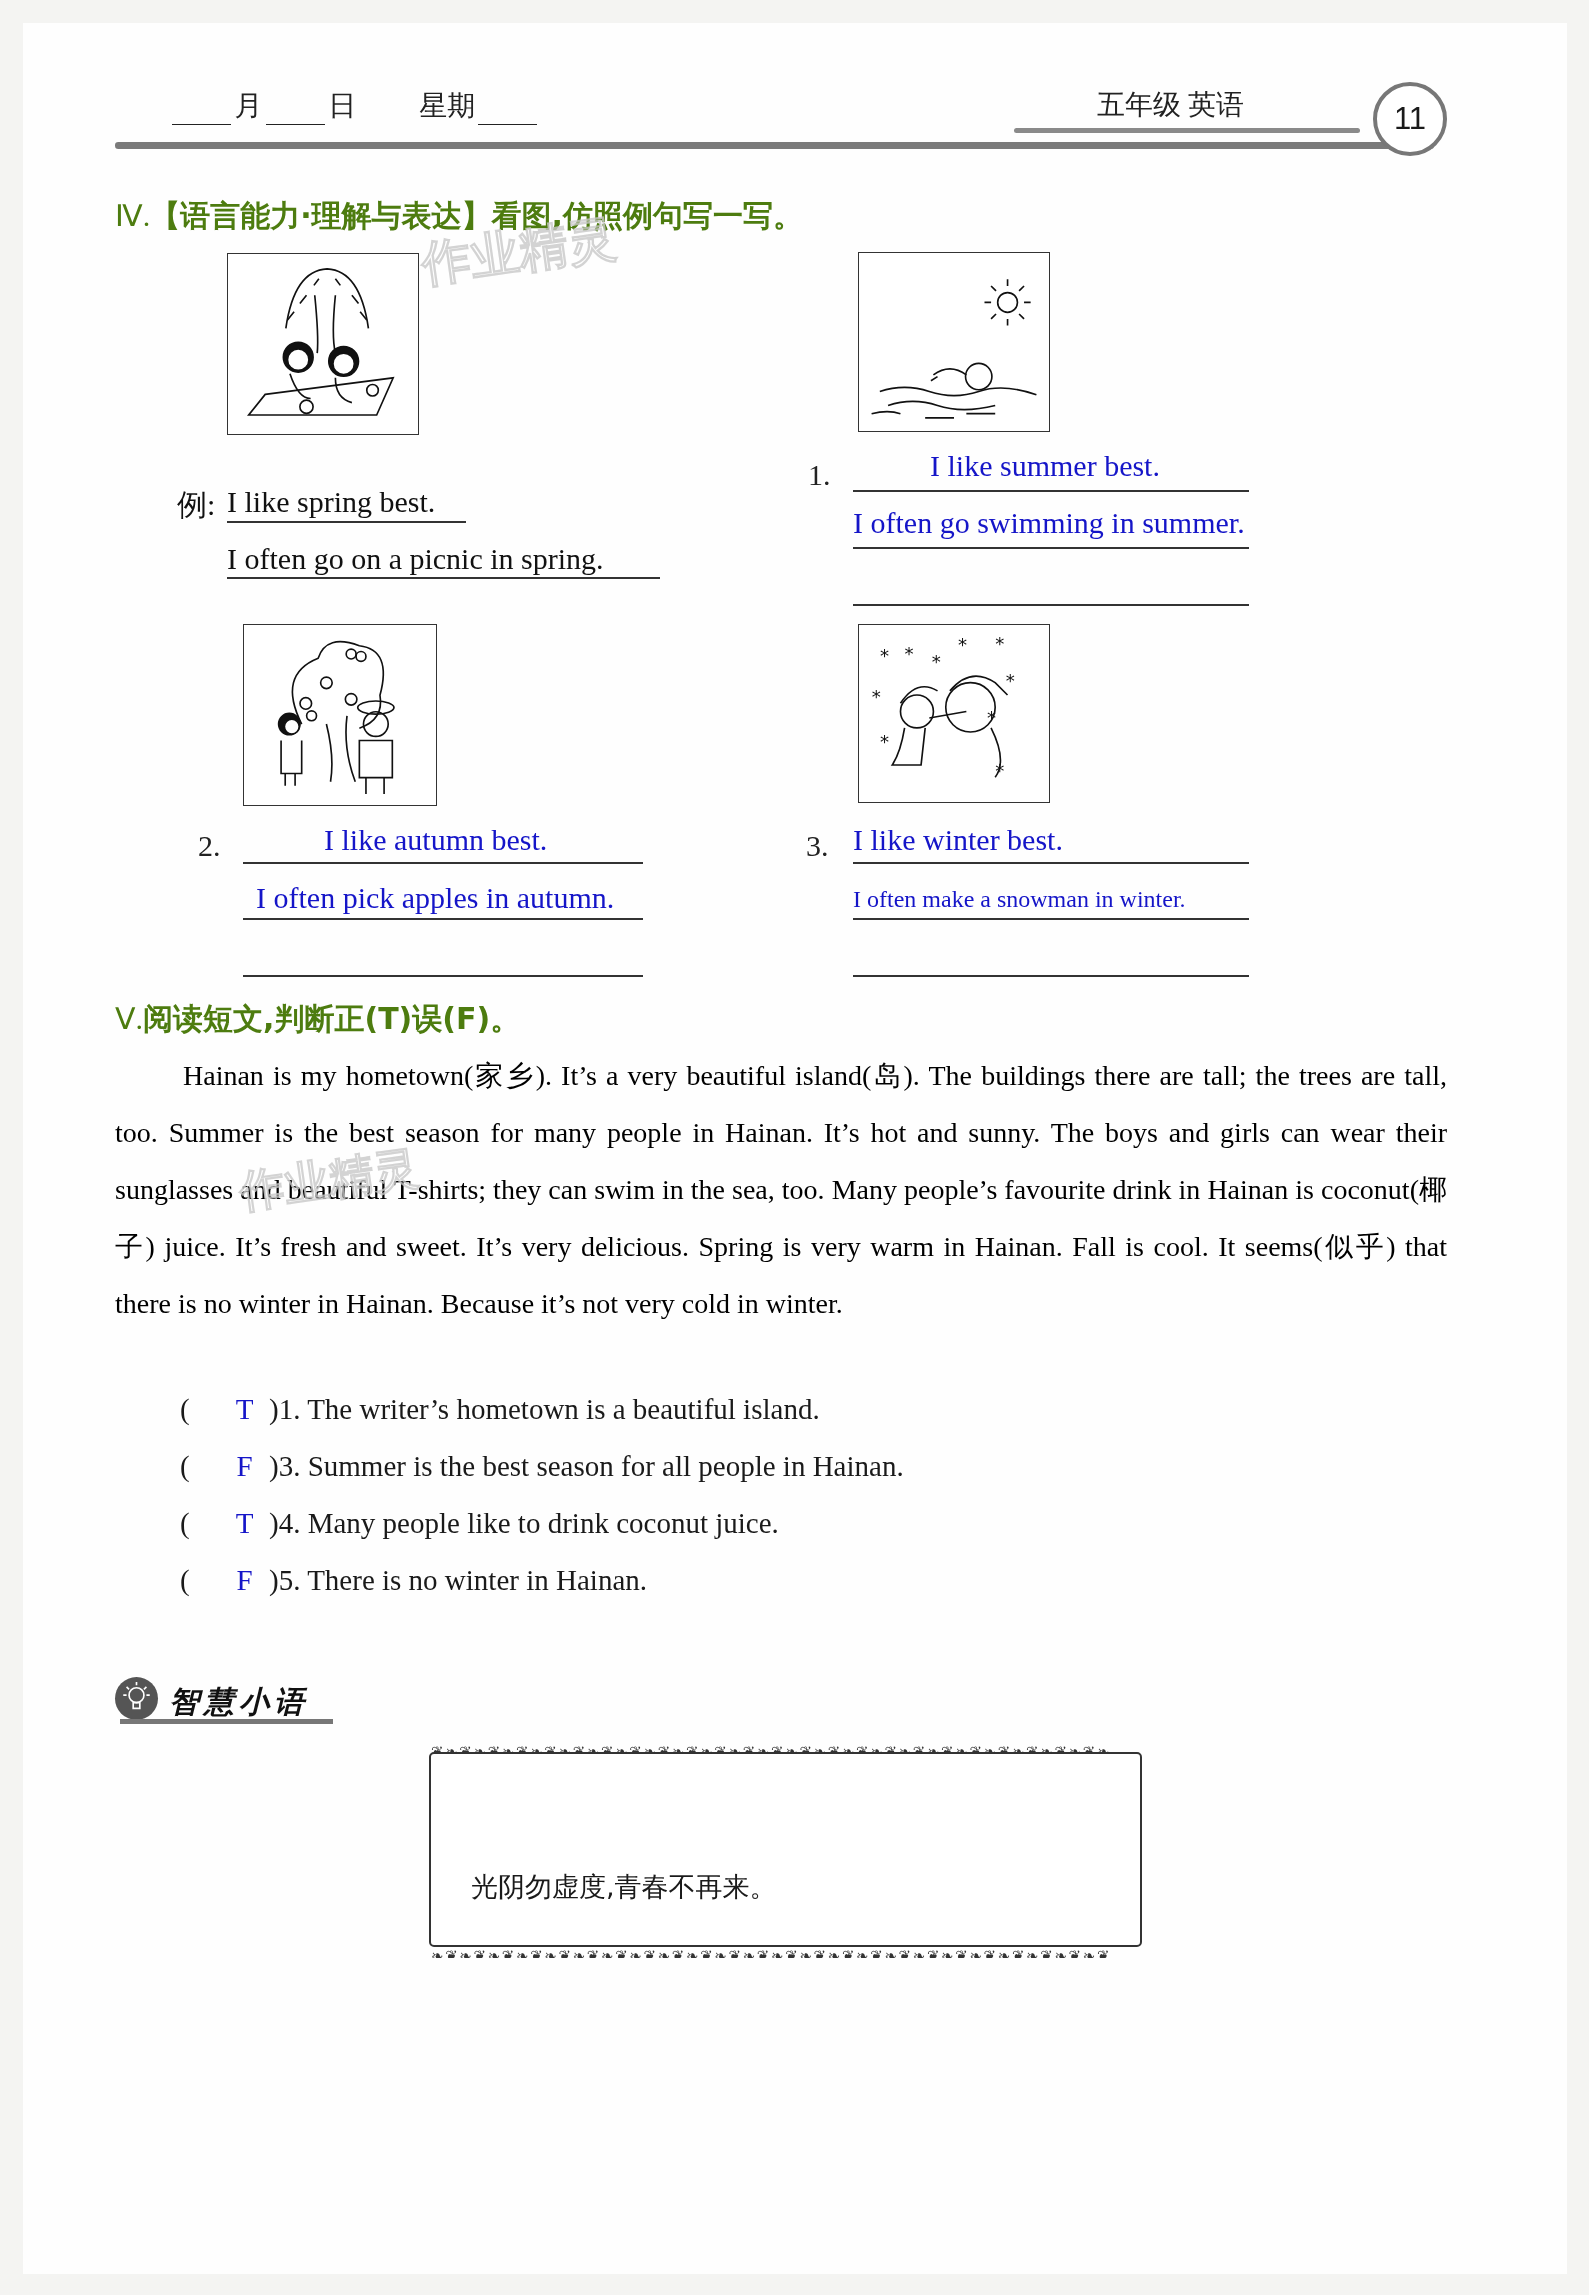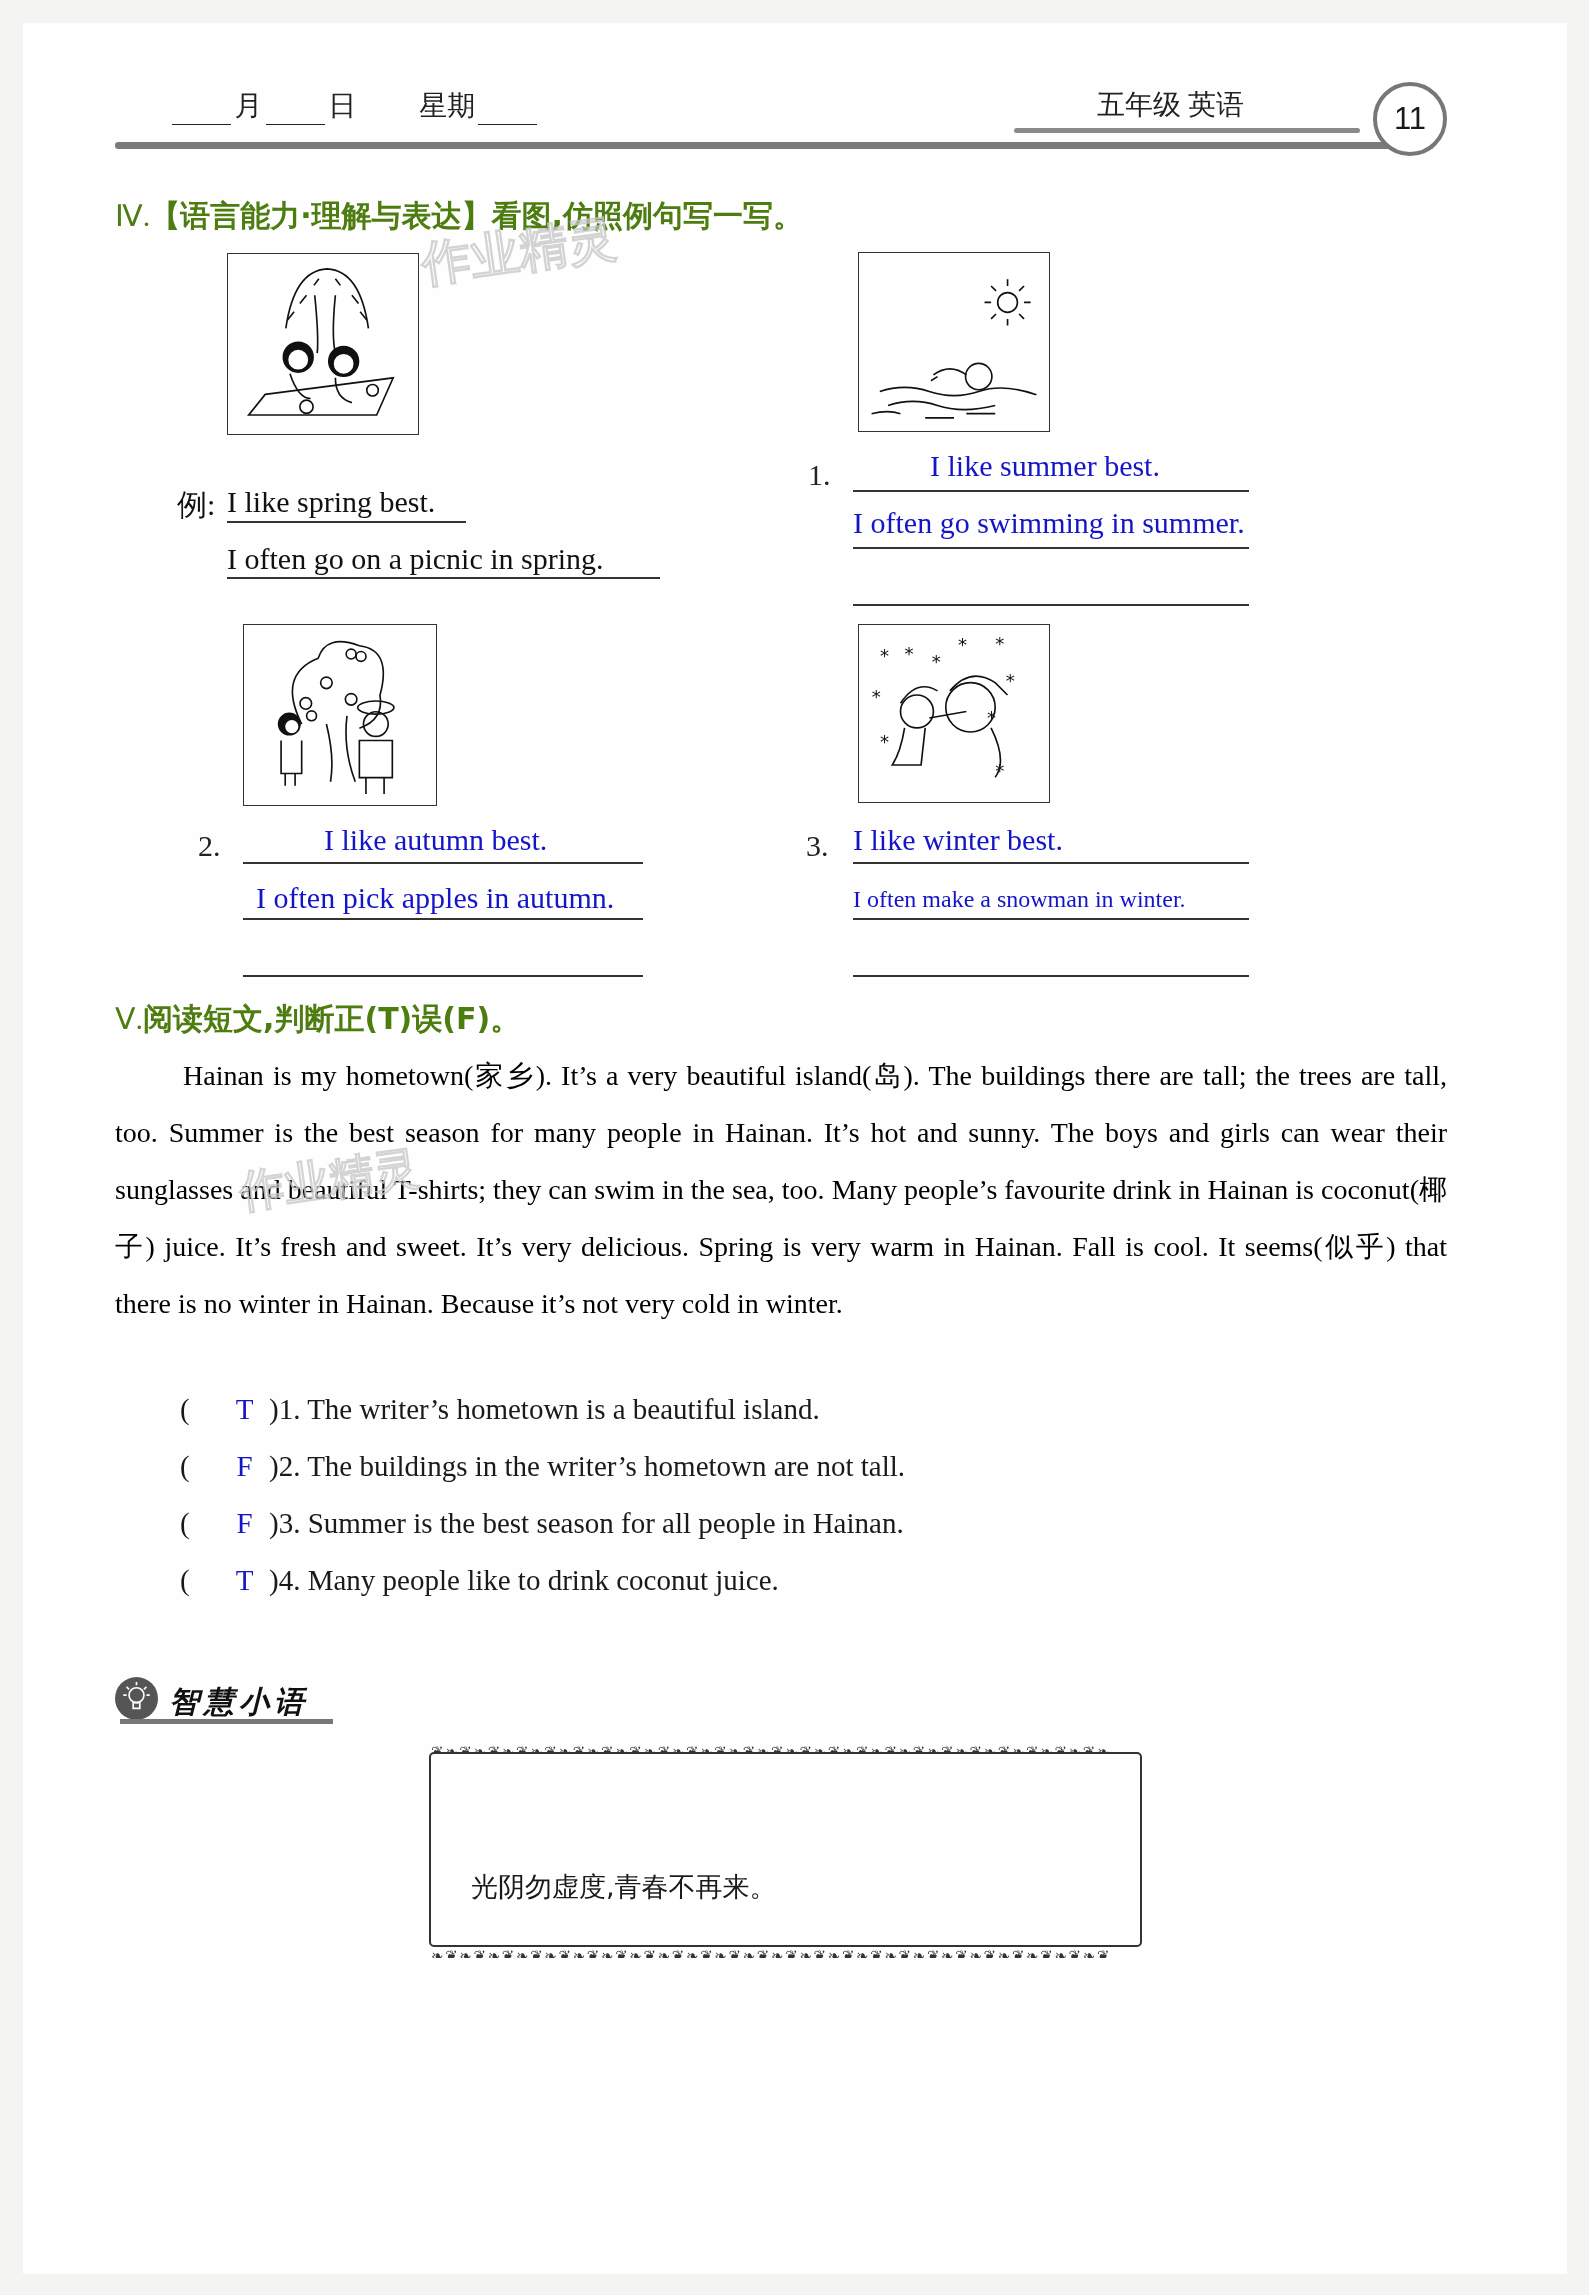--- a/index.html
+++ b/index.html
@@ -160,23 +160,23 @@
 <div class="abs sec-title" style="left:115px; top:999px;">
   <span class="roman">Ⅴ.</span><span>阅读短文,判断正(T)误(F)。</span>
 </div>
 <div class="abs passage" style="left:115px; top:1047px; width:1332px; text-indent:68px;">
   <p>Hainan is my hometown(家乡). It’s a very beautiful island(岛). The buildings there are tall; the trees are tall, too. Summer is the best season for many people in Hainan. It’s hot and sunny. The boys and girls can wear their sunglasses and beautiful T-shirts; they can swim in the sea, too. Many people’s favourite drink in Hainan is coconut(椰子) juice. It’s fresh and sweet. It’s very delicious. Spring is very warm in Hainan. Fall is cool. It seems(似乎) that there is no winter in Hainan. Because it’s not very cold in winter.</p>
 </div>
 <div class="abs watermark" style="left:239px; top:1150px; font-size:45px;">作业精灵</div>
 
 <div class="abs" style="left:180px; top:1393px;">
   <div class="tf" style="height:57px;"><span class="paren">(</span><span class="mark">T</span><span>)1.</span> <span>The writer’s hometown is a beautiful island.</span></div>
-  <div class="tf" style="height:57px;"><span class="paren">(</span><span class="mark">F</span><span>)2.</span> <span>The buildings in the writer’s hometown are not tall.</span></div>
   <div class="tf" style="height:57px;"><span class="paren">(</span><span class="mark">F</span><span>)3.</span> <span>Summer is the best season for all people in Hainan.</span></div>
   <div class="tf" style="height:57px;"><span class="paren">(</span><span class="mark">T</span><span>)4.</span> <span>Many people like to drink coconut juice.</span></div>
+  <div class="tf" style="height:57px;"><span class="paren">(</span><span class="mark">F</span><span>)5.</span> <span>There is no winter in Hainan.</span></div>
 </div>
 
 <div class="bulb">
   <svg width="43" height="43" viewBox="0 0 52 52">
       <g fill="none" stroke="#fff" stroke-width="2">
         <circle cx="26" cy="22" r="9"></circle>
         <path d="M22 31h8v7h-8z M26 6v4 M14 12l3 3 M38 12l-3 3 M10 22h4 M38 22h4"></path>
       </g>
     </svg>
 </div>

